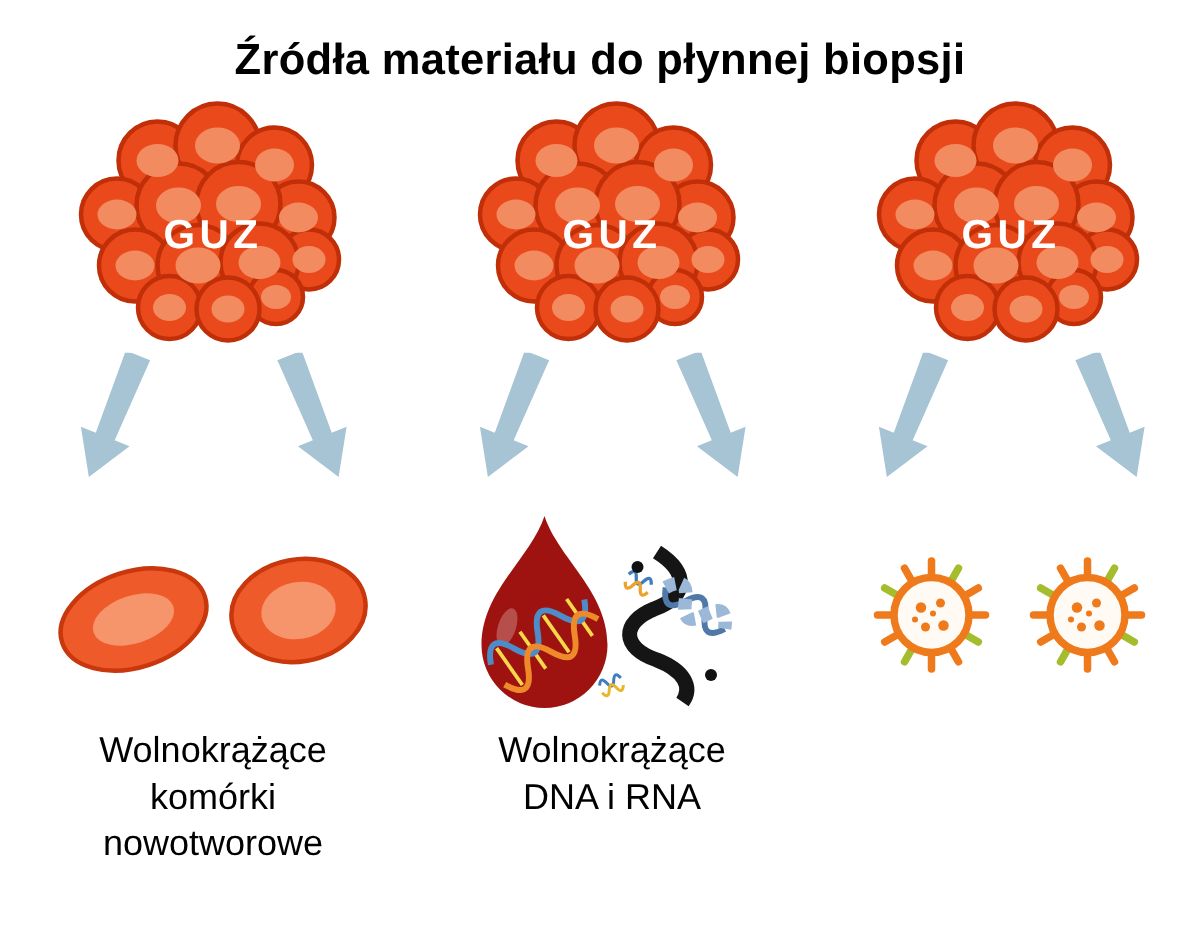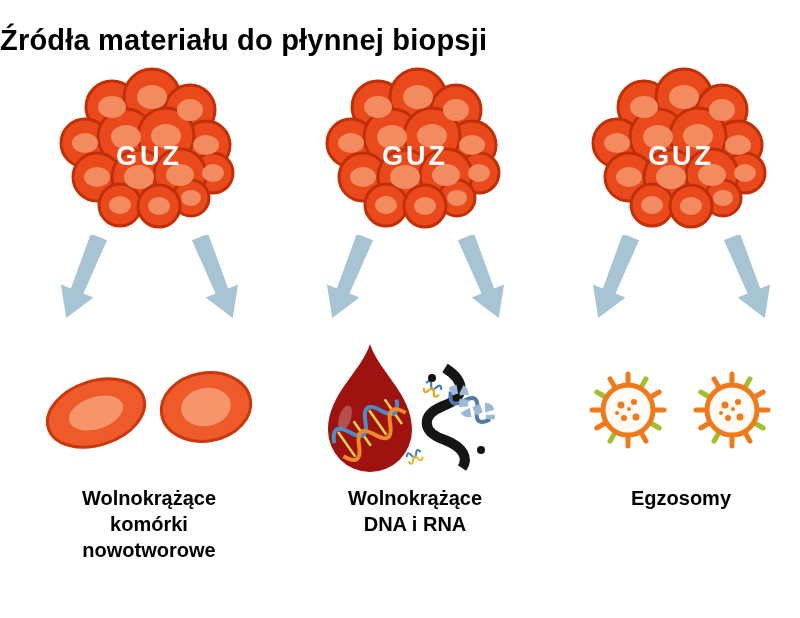--- a/index.html
+++ b/index.html
@@ -1,24 +1,24 @@
 <!DOCTYPE html>
 <html><head>
 <meta charset="utf-8">
 <style>
   html,body{margin:0;padding:0;background:#fff;}
   body{width:800px;height:618px;overflow:hidden;font-family:"Liberation Sans",sans-serif;}
-  .page{width:800px;height:618px;display:flex;flex-direction:column;align-items:flex-start;}
+  .page{width:800px;height:618px;display:flex;flex-direction:column;align-items:center;}
   .title{margin:24px 0 4px;font-size:29px;font-weight:700;color:#000;text-align:center;letter-spacing:.2px;}
   .cols{display:grid;grid-template-columns:repeat(3,266px);width:798px;padding-left:16px;}
   .col{display:flex;flex-direction:column;align-items:center;}
   .tumor-svg{margin-top:4px;}
   .arrows-svg{margin-top:0;}
   .figure{height:142px;display:flex;align-items:center;justify-content:center;margin-top:2px;}
-  .caption{white-space:pre-line;text-align:center;font-weight:700;font-size:20px;line-height:1.3;color:#000;margin-top:4px;}
+  .caption{white-space:pre-line;text-align:center;font-weight:400;font-size:24px;line-height:1.3;color:#000;margin-top:4px;}
   .guz{font-family:"Liberation Sans",sans-serif;font-weight:700;font-size:27px;fill:#fff;letter-spacing:3px;}
   .defs-holder{position:absolute;width:0;height:0;overflow:hidden;}
 </style>
 </head>
 <body>
 
 <svg class="defs-holder" aria-hidden="true">
   <defs></defs>
 
   <symbol id="sym-tumor" viewBox="0 0 200 170">
@@ -191,17 +191,16 @@
         <text class="guz" x="100" y="100" text-anchor="middle">GUZ</text>
       </svg>
       <svg class="arrows-svg" width="215" height="102" viewBox="0 0 220 105">
         <use href="#sym-arrows"></use>
       </svg>
       <div class="figure">
         <svg width="230" height="110" viewBox="0 0 230 110">
           <use href="#sym-exo"></use>
         </svg>
       </div>
-      <div class="caption">Egzosomy</div>
     </div>
 
   </div>
 </div>
 
 </body></html>

